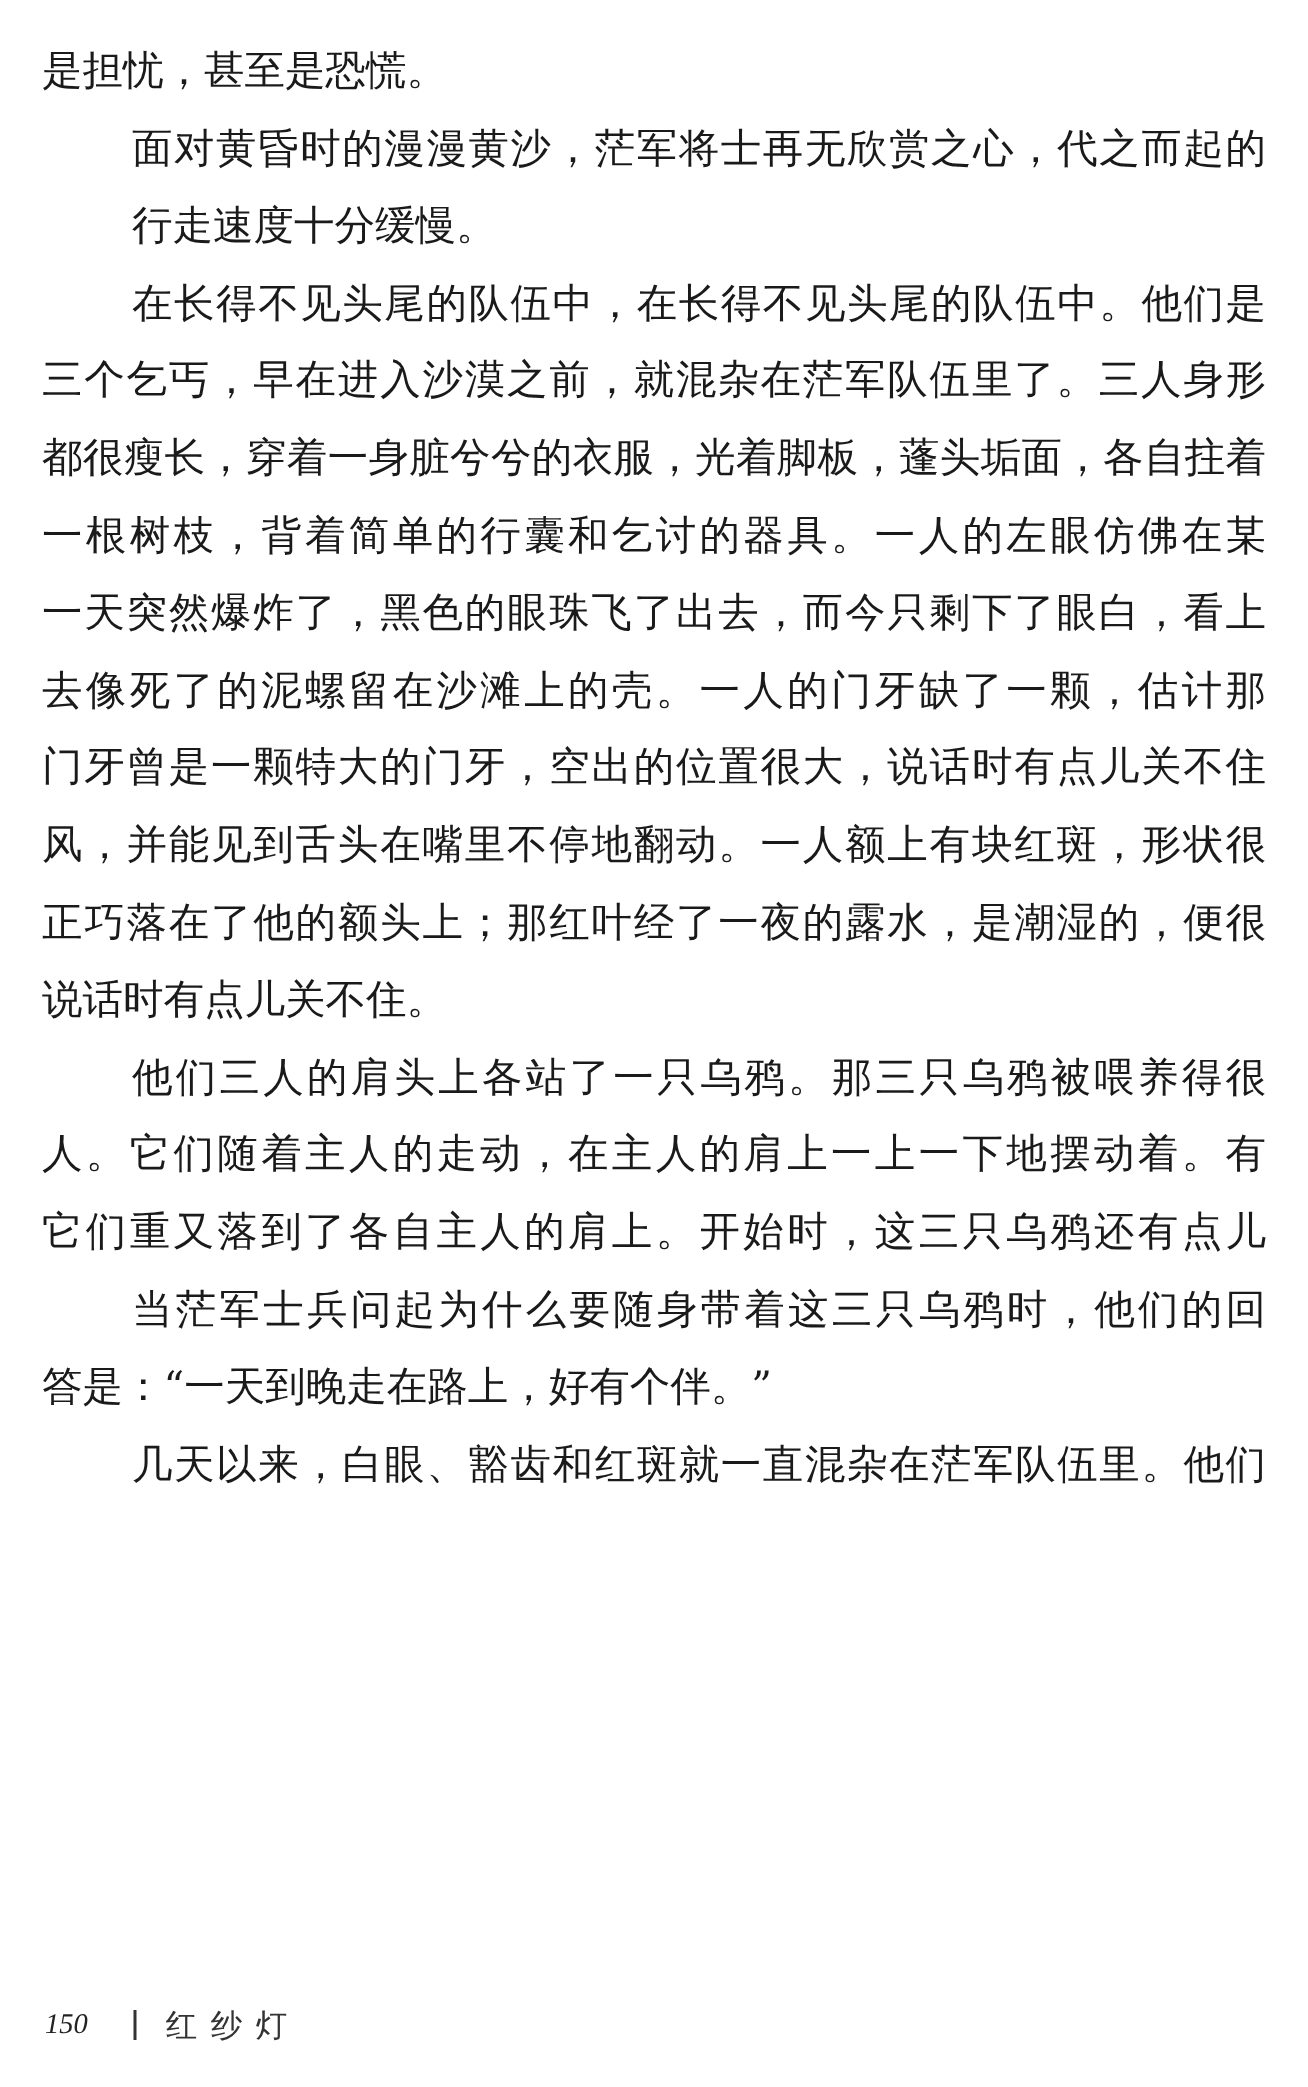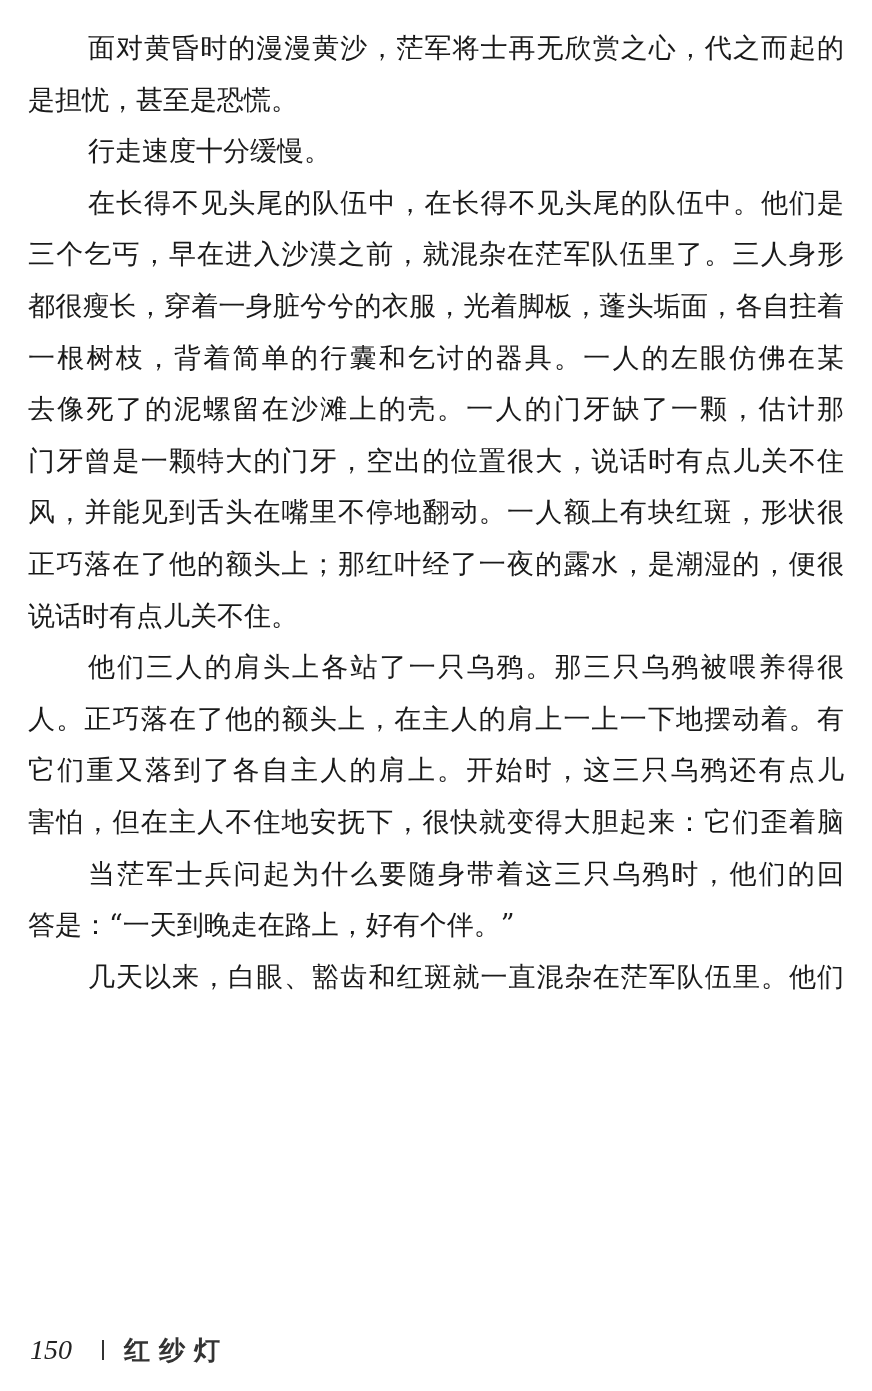--- a/index.html
+++ b/index.html
@@ -40,58 +40,57 @@
       position: absolute;
       left: 30px;
       top: 1333px;
       height: 34px;
       display: flex;
       align-items: center;
     }
     .page-number {
       font-family: "Liberation Serif", "DejaVu Serif", serif;
       font-style: italic;
-      font-size: 28px;
+      font-size: 19px;
       color: #222;
     }
     .footer-divider {
       display: inline-block;
       width: 2px;
       height: 20px;
       background: #333;
       margin: 0 20px 0 30px;
     }
     .book-title {
       font-family: "DejaVu Sans", "Liberation Sans", sans-serif;
-      font-size: 26px;
+      font-size: 21px;
       letter-spacing: 9px;
       color: #333;
-      font-weight: bold;
     }
   </style>
 </head>
 <body>
 
 <div class="page-body">
+  <div class="line last">是担忧，甚至是恐慌。</div>
   <div class="line indent">面对黄昏时的漫漫黄沙，茫军将士再无欣赏之心，代之而起的</div>
-  <div class="line last">是担忧，甚至是恐慌。</div>
   <div class="line indent last">行走速度十分缓慢。</div>
   <div class="line indent">在长得不见头尾的队伍中，在长得不见头尾的队伍中。他们是</div>
   <div class="line">三个乞丐，早在进入沙漠之前，就混杂在茫军队伍里了。三人身形</div>
   <div class="line">都很瘦长，穿着一身脏兮兮的衣服，光着脚板，蓬头垢面，各自拄着</div>
   <div class="line">一根树枝，背着简单的行囊和乞讨的器具。一人的左眼仿佛在某</div>
+  <div class="line">一天突然爆炸了，黑色的眼珠飞了出去，而今只剩下了眼白，看上</div>
   <div class="line">去像死了的泥螺留在沙滩上的壳。一人的门牙缺了一颗，估计那</div>
   <div class="line">门牙曾是一颗特大的门牙，空出的位置很大，说话时有点儿关不住</div>
   <div class="line">风，并能见到舌头在嘴里不停地翻动。一人额上有块红斑，形状很</div>
   <div class="line">正巧落在了他的额头上；那红叶经了一夜的露水，是潮湿的，便很</div>
   <div class="line last">说话时有点儿关不住。</div>
   <div class="line indent">他们三人的肩头上各站了一只乌鸦。那三只乌鸦被喂养得很</div>
-  <div class="line">人。正巧落在了他的额头上，在主人的肩上一上一下地摆动着。有</div>
+  <div class="line">人。它们随着主人的走动，在主人的肩上一上一下地摆动着。有</div>
   <div class="line">它们重又落到了各自主人的肩上。开始时，这三只乌鸦还有点儿</div>
-  <div class="line">害怕，但在主人不住地安抚下，很快就变得大胆起来：它们歪着脑</div>
   <div class="line indent">当茫军士兵问起为什么要随身带着这三只乌鸦时，他们的回</div>
   <div class="line last">答是：“一天到晚走在路上，好有个伴。”</div>
   <div class="line indent">几天以来，白眼、豁齿和红斑就一直混杂在茫军队伍里。他们</div>
 </div>
 
 <div class="footer">
   <span class="page-number">150</span>
   <span class="footer-divider"></span>
   <span class="book-title">红纱灯</span>
 </div>

